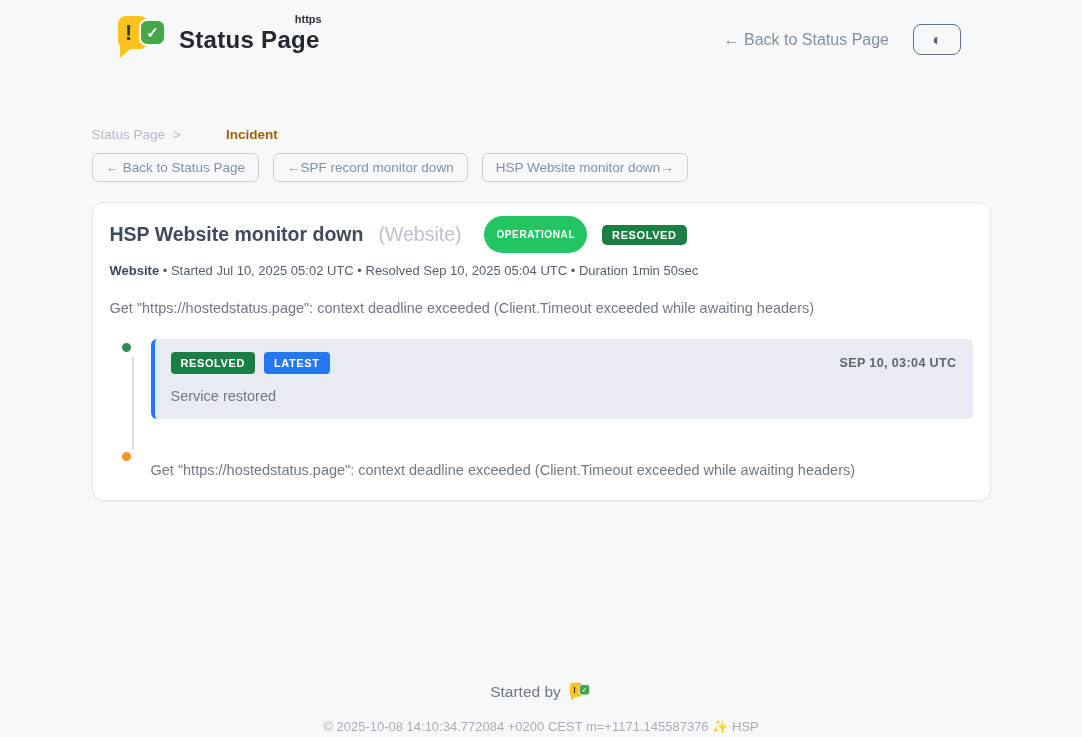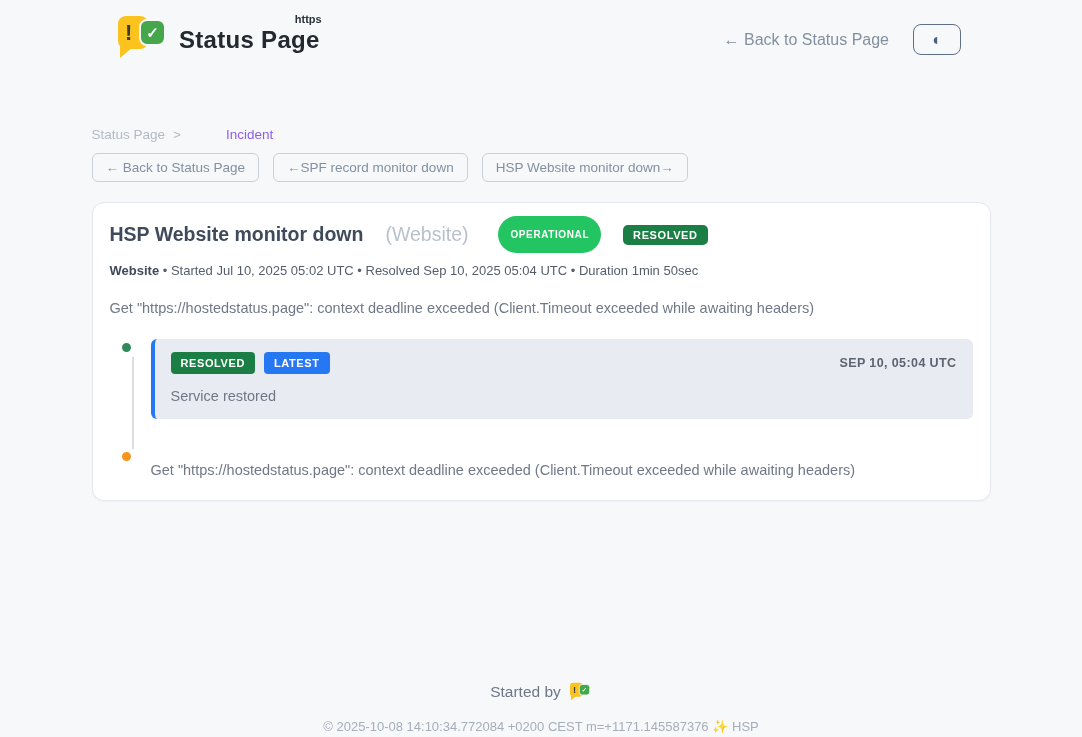--- a/index.html
+++ b/index.html
@@ -35,36 +35,36 @@
   .back-link { color:#82909f; font-size:16px; text-decoration:none; cursor:pointer; }
   .theme-toggle {
     width:48px; height:31px; border:1px solid #5f7089; border-radius:8px;
     background:#f7f8fa; color:#4e5f7a; font-size:16px; line-height:1;
     display:flex; align-items:center; justify-content:center; cursor:pointer;
   }
 
   
   .main { width:899px; margin:0 auto; }
   .breadcrumb { margin-top:63px; font-size:13.5px; color:#b3bac5; display:flex; gap:8px; align-items:center; }
-  .breadcrumb .bc-current { color:#8b5cf6; font-weight:normal;padding-left:37px; }
+  .breadcrumb .bc-current { color:#a16207; font-weight:bold;padding-left:37px; }
 
   .title-row { display:flex; justify-content:space-between; align-items:center; margin-top:11px; }
   .page-title { margin:0; font-size:23px; font-weight:bold; color:#3d4757; }
   .nav-buttons { display:flex; gap:14px; }
   .nav-btn {
     border:1px solid #c9d0da; border-radius:6px; background:transparent;
     color:#8290a2; font-size:13.5px; padding:6px 13px; font-family:inherit; cursor:pointer; white-space:nowrap;
   }
 
   
   .card {
     margin-top:20px; background:#fff; border:1px solid #e5e8ee; border-radius:12px;
     padding:13px 17px 22px; box-shadow:0 1px 2px rgba(16,24,40,0.04);
   }
-  .card-title-row { display:flex; align-items:center; gap:22px; }
+  .card-title-row { display:flex; align-items:center; gap:15px; }
   .incident-title { margin:0; font-size:19.5px; font-weight:bold; color:#3f4a5a; }
   .incident-scope { font-size:19.5px; color:#b9c1cd; font-weight:500; margin-right:8px; }
   .badge-pill {
     background:#23c562; color:#fff; font-size:10px; font-weight:bold;
     letter-spacing:0.6px; padding:13px 12px; border-radius:999px;
   }
   .badge-rect {
     background:#1b7f45; color:#fff; font-size:11px; font-weight:bold;
     letter-spacing:0.6px; padding:4px 10px; border-radius:5px;
   }
@@ -157,21 +157,21 @@
       <div class="timeline-line"></div>
 
       <div class="t-entry">
         <div class="t-dot-col">
           <div class="t-dot green"></div>
         </div>
         <div class="t-content highlight">
           <div class="badge-row">
             <span class="t-badge resolved">RESOLVED</span>
             <span class="t-badge latest">LATEST</span>
-            <span class="t-date">SEP 10, 05:04 UTC</span>
+            <span class="t-date">SEP 10, 03:04 UTC</span>
           </div>
           <div class="t-msg">Service restored</div>
         </div>
       </div>
 
       <div class="t-entry">
         <div class="t-dot-col">
           <div class="t-dot orange"></div>
         </div>
         <div class="t-content">

